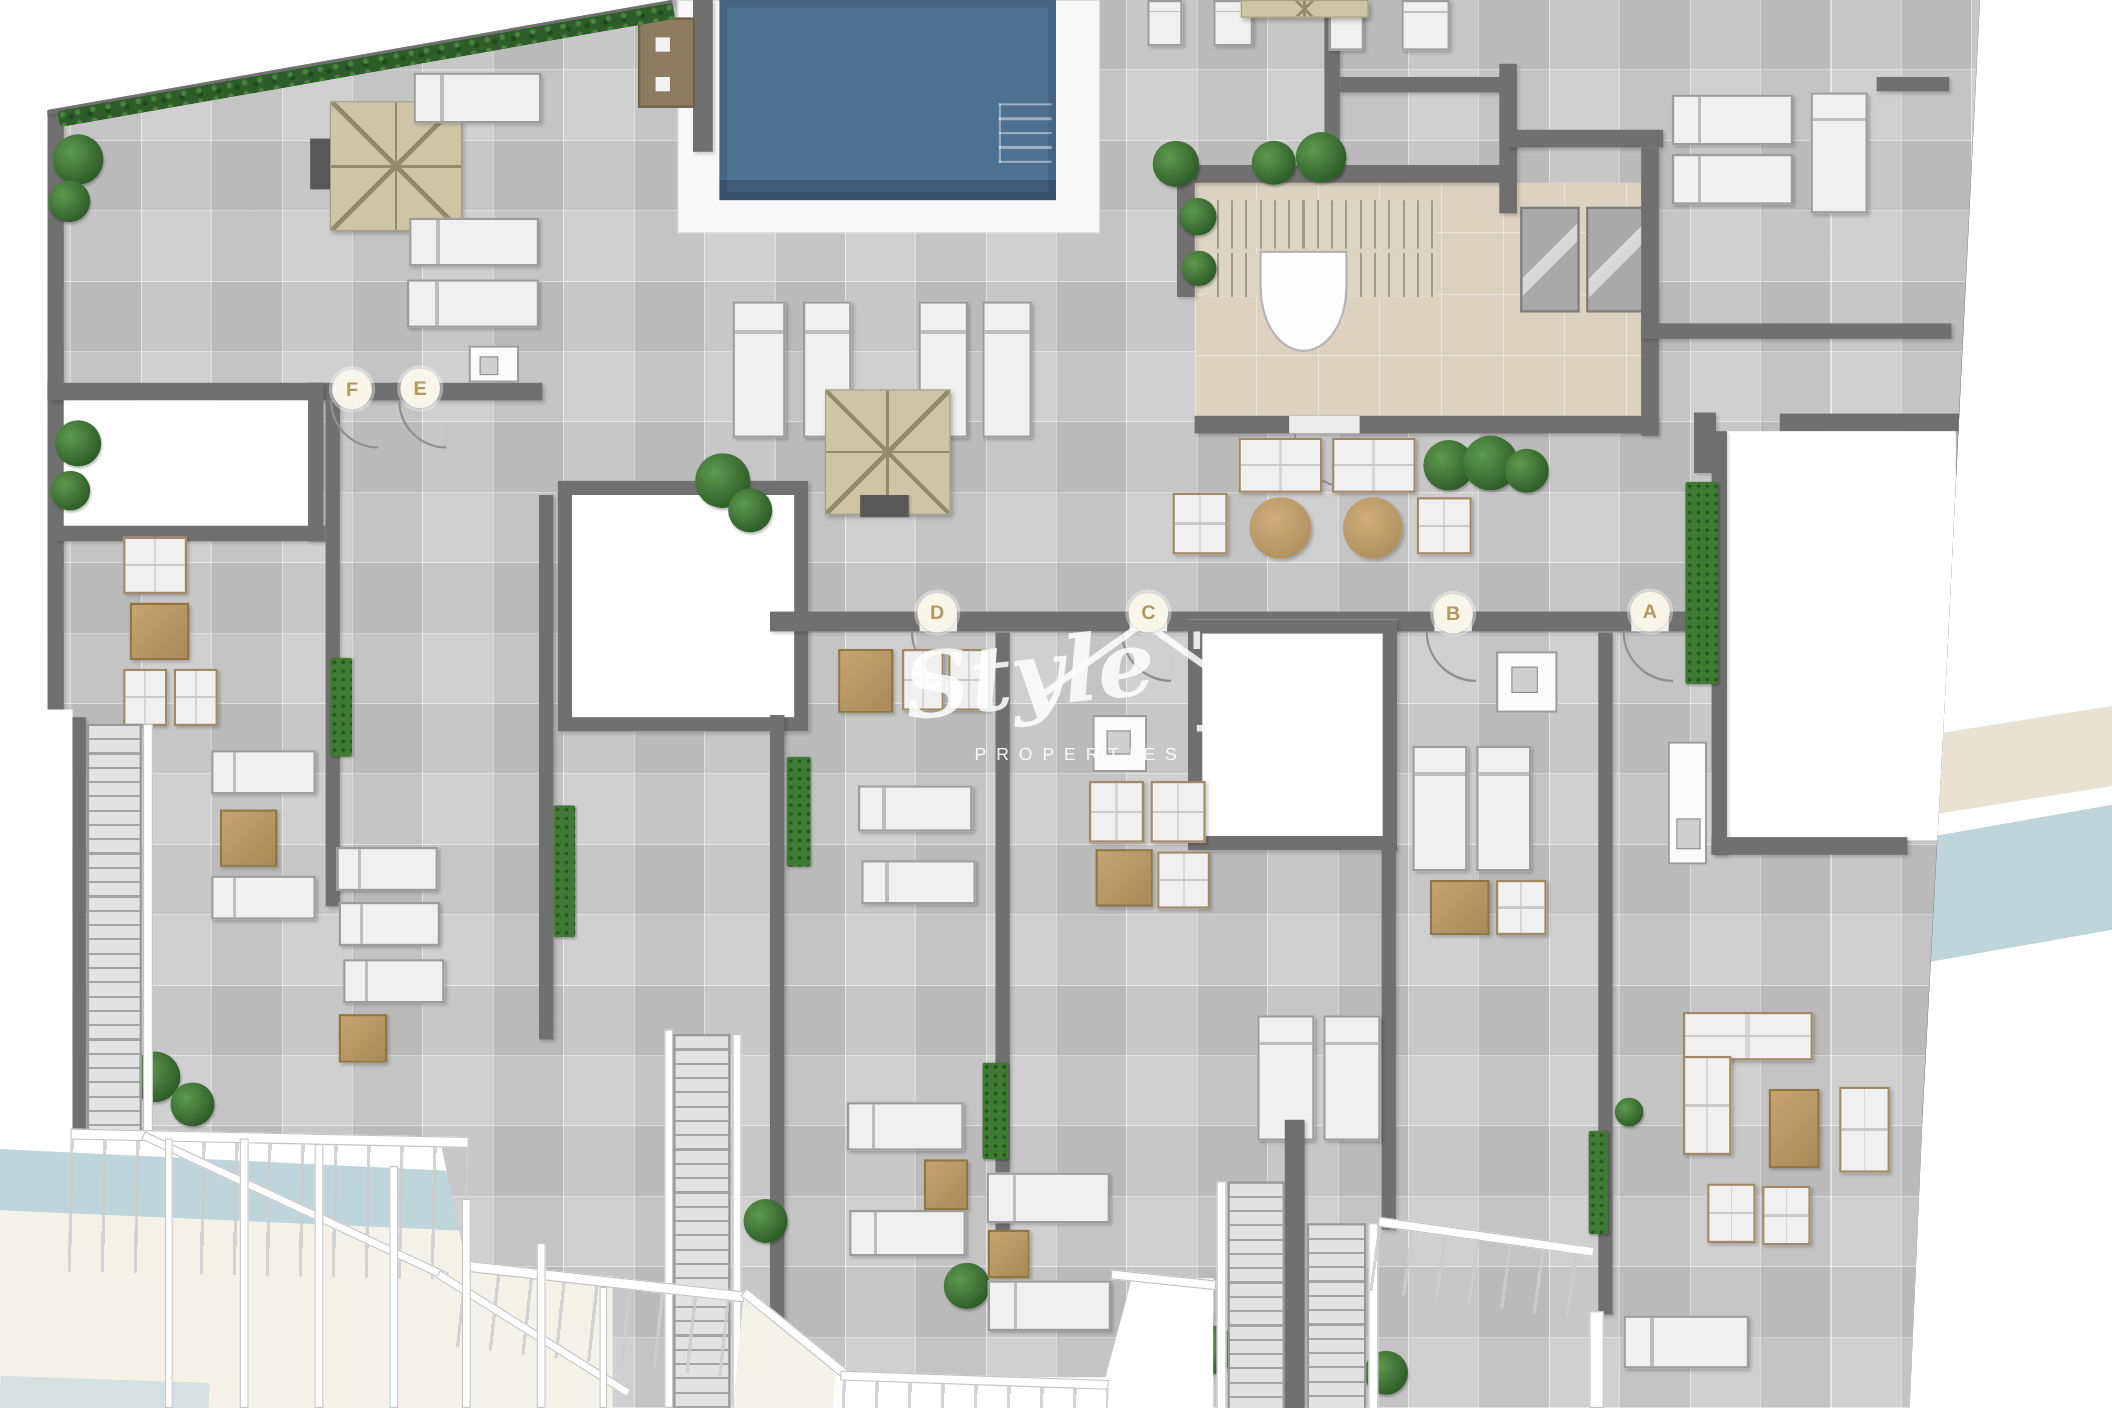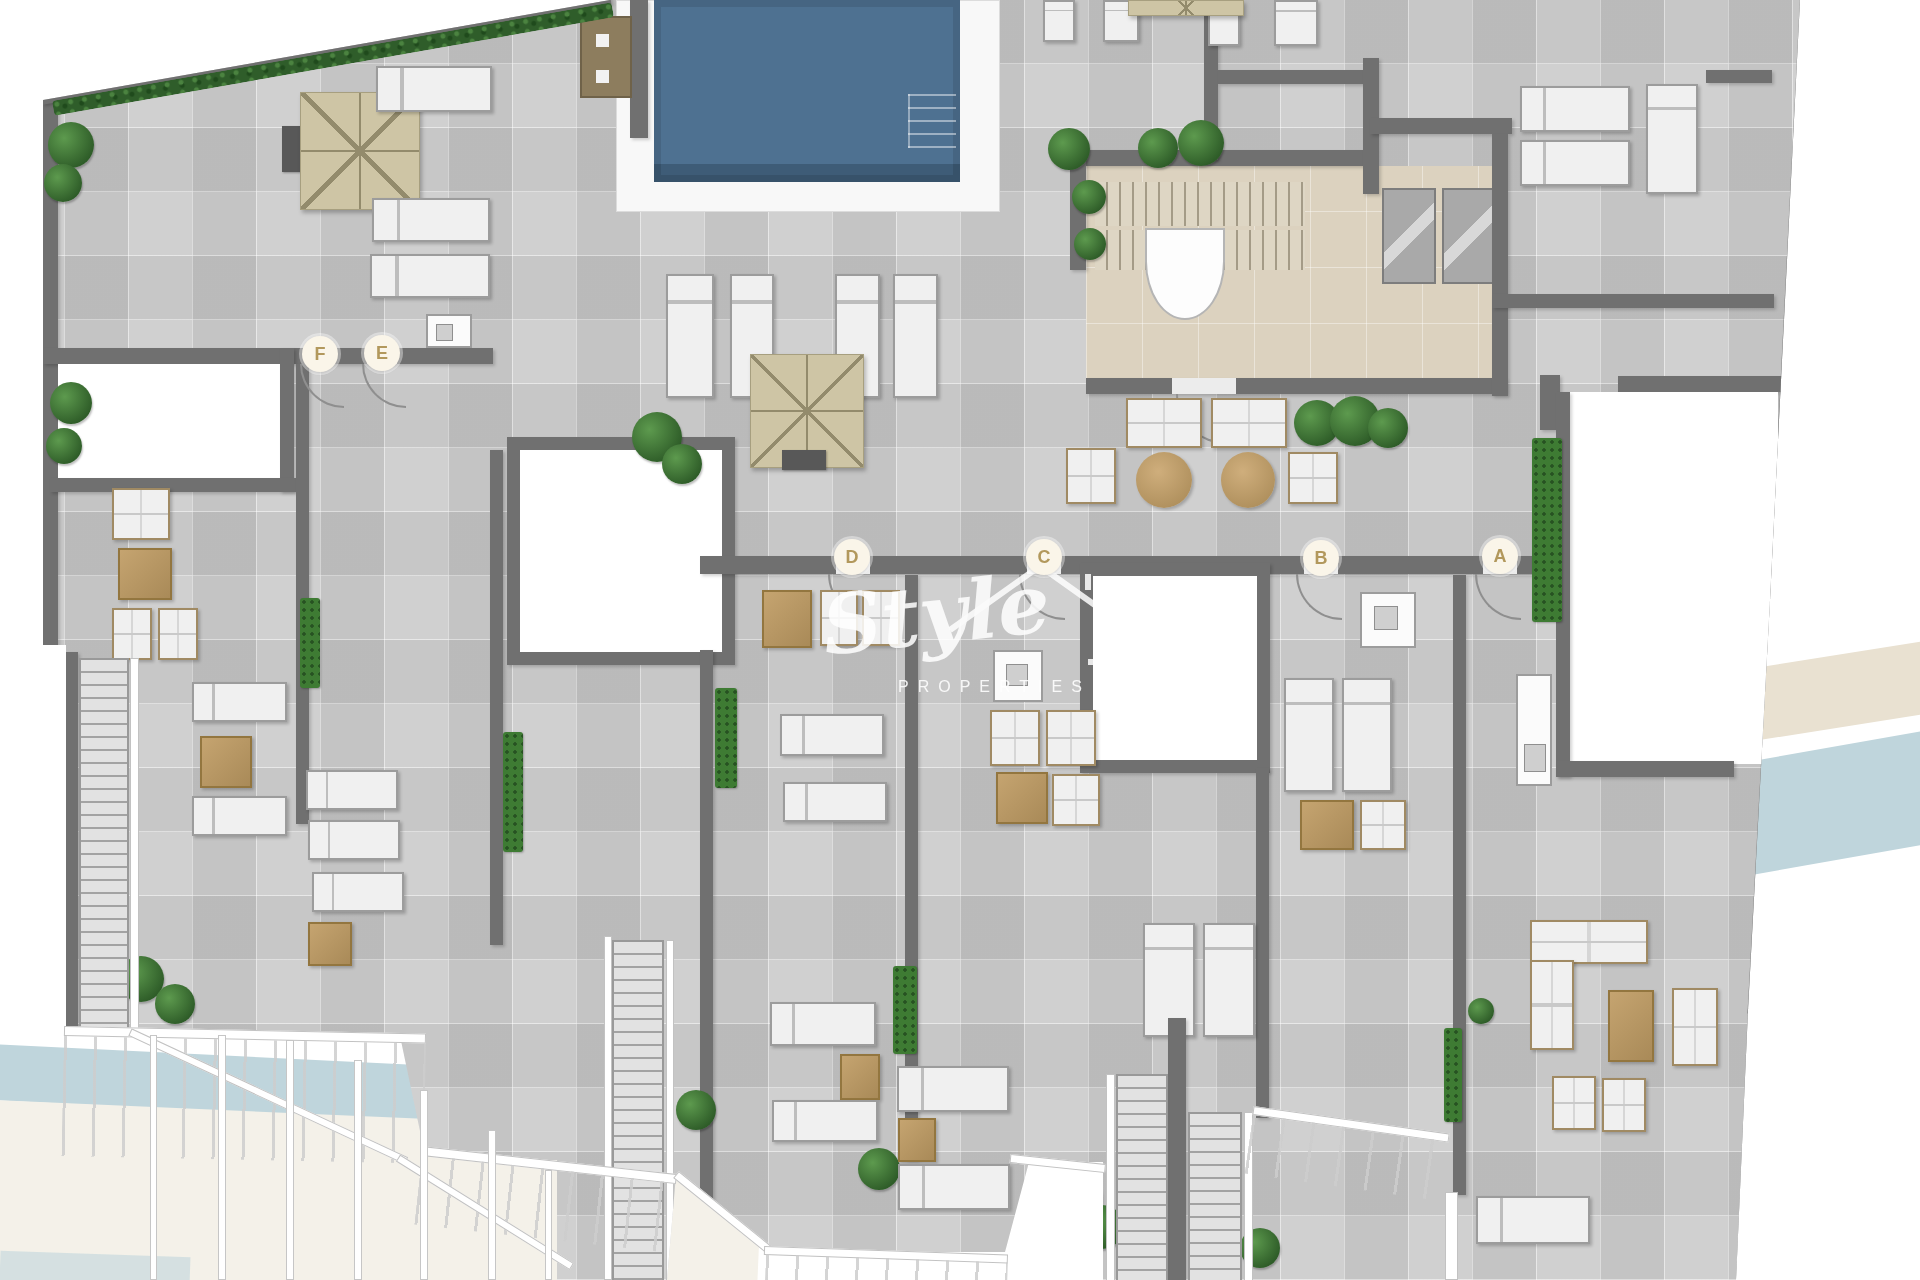--- a/index.html
+++ b/index.html
@@ -81,21 +81,21 @@
   .counter i{position:absolute;background:#cfcfcf;border:1px solid #8f8f8f;}
   
   .overlay{position:absolute;inset:0;pointer-events:none;}
   .unit-label{position:absolute;width:36px;height:36px;border-radius:50%;
     background:var(--label-bg,#faf5e9);color:var(--label-text,#b2985c);
     font:700 18px "Liberation Sans",sans-serif;display:flex;align-items:center;justify-content:center;
     box-shadow:0 0 0 3px rgba(255,255,255,.4),0 1px 3px rgba(0,0,0,.25);}
   .wm{position:absolute;left:822px;top:560px;width:320px;height:160px;opacity:.93;}
   .wm-style{position:absolute;left:0;top:6px;font:italic 700 82px "DejaVu Serif",serif;
     color:rgba(255,255,255,.92);transform:rotate(-6deg);}
-  .wm-sub{position:absolute;left:76px;top:118px;font:400 16px "Liberation Sans",sans-serif;
+  .wm-sub{position:absolute;left:64px;top:118px;font:400 16px "Liberation Sans",sans-serif;
     letter-spacing:9px;color:rgba(255,255,255,.95);}
   .wm svg{position:absolute;left:118px;top:-4px;}
 </style>
 </head>
 <body>
 
 <div class="stage">
 
   <div class="abs sw-beige" style="left:1555px;top:700px;width:430px;height:72px;transform:rotate(-9deg);transform-origin:left center;"></div>
   <div class="abs sw-blue" style="left:1718px;top:768px;width:270px;height:112px;transform:rotate(-10deg);transform-origin:left center;"></div>

